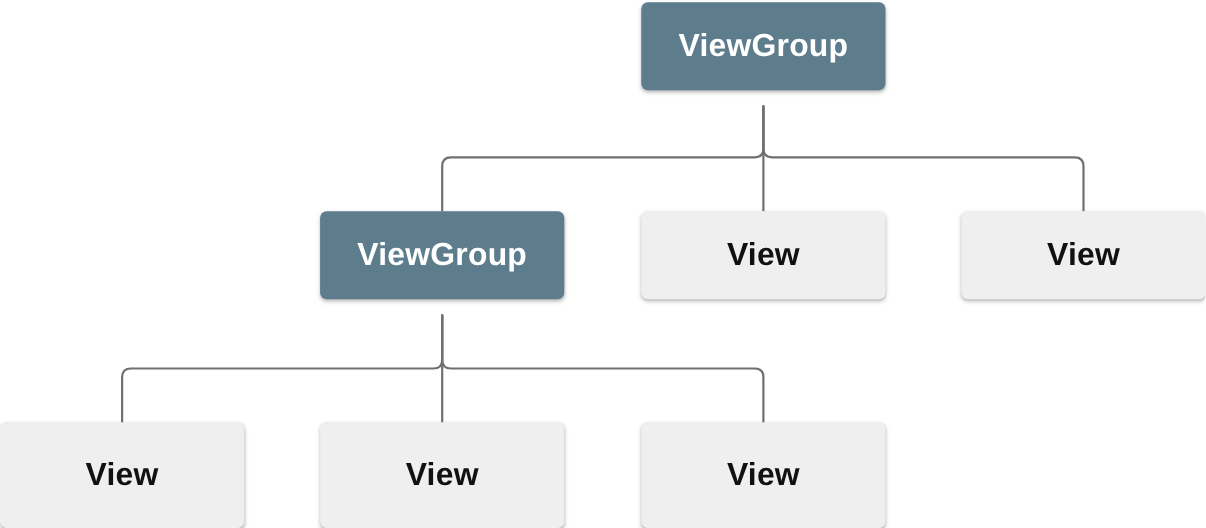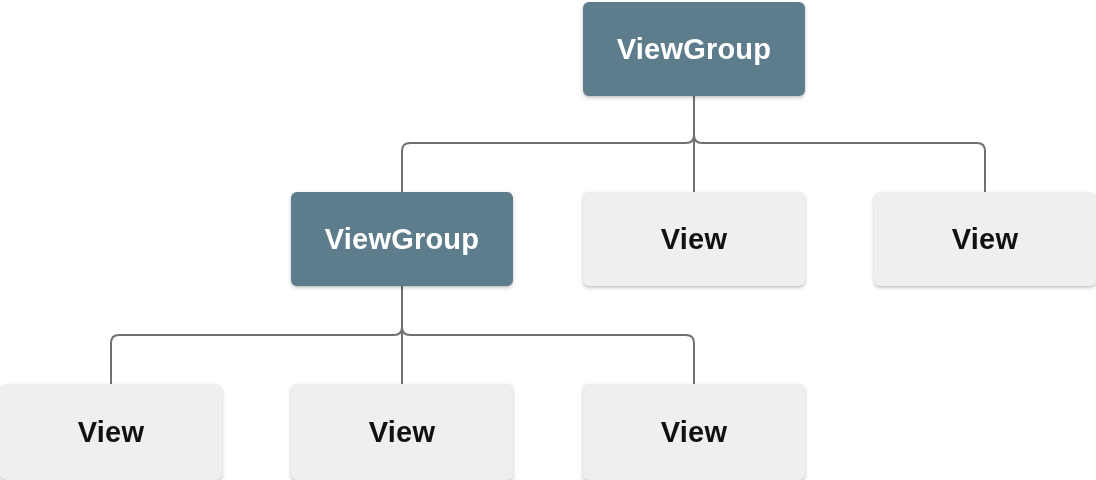--- a/index.html
+++ b/index.html
@@ -23,21 +23,21 @@
     height: 480px;
   }
   .edges path {
     fill: none;
     stroke: #707070;
     stroke-width: 2;
   }
   .node {
     position: absolute;
     width: 222px;
-    height: 94px;
+    height: 80px;
     border-radius: 6px;
     display: flex;
     align-items: center;
     justify-content: center;
     font-weight: 700;
     font-size: 29px;
     letter-spacing: 0.2px;
     box-shadow: 0 2px 4px rgba(0,0,0,0.18), 0 1px 2px rgba(0,0,0,0.10);
   }
   .node.viewgroup {

